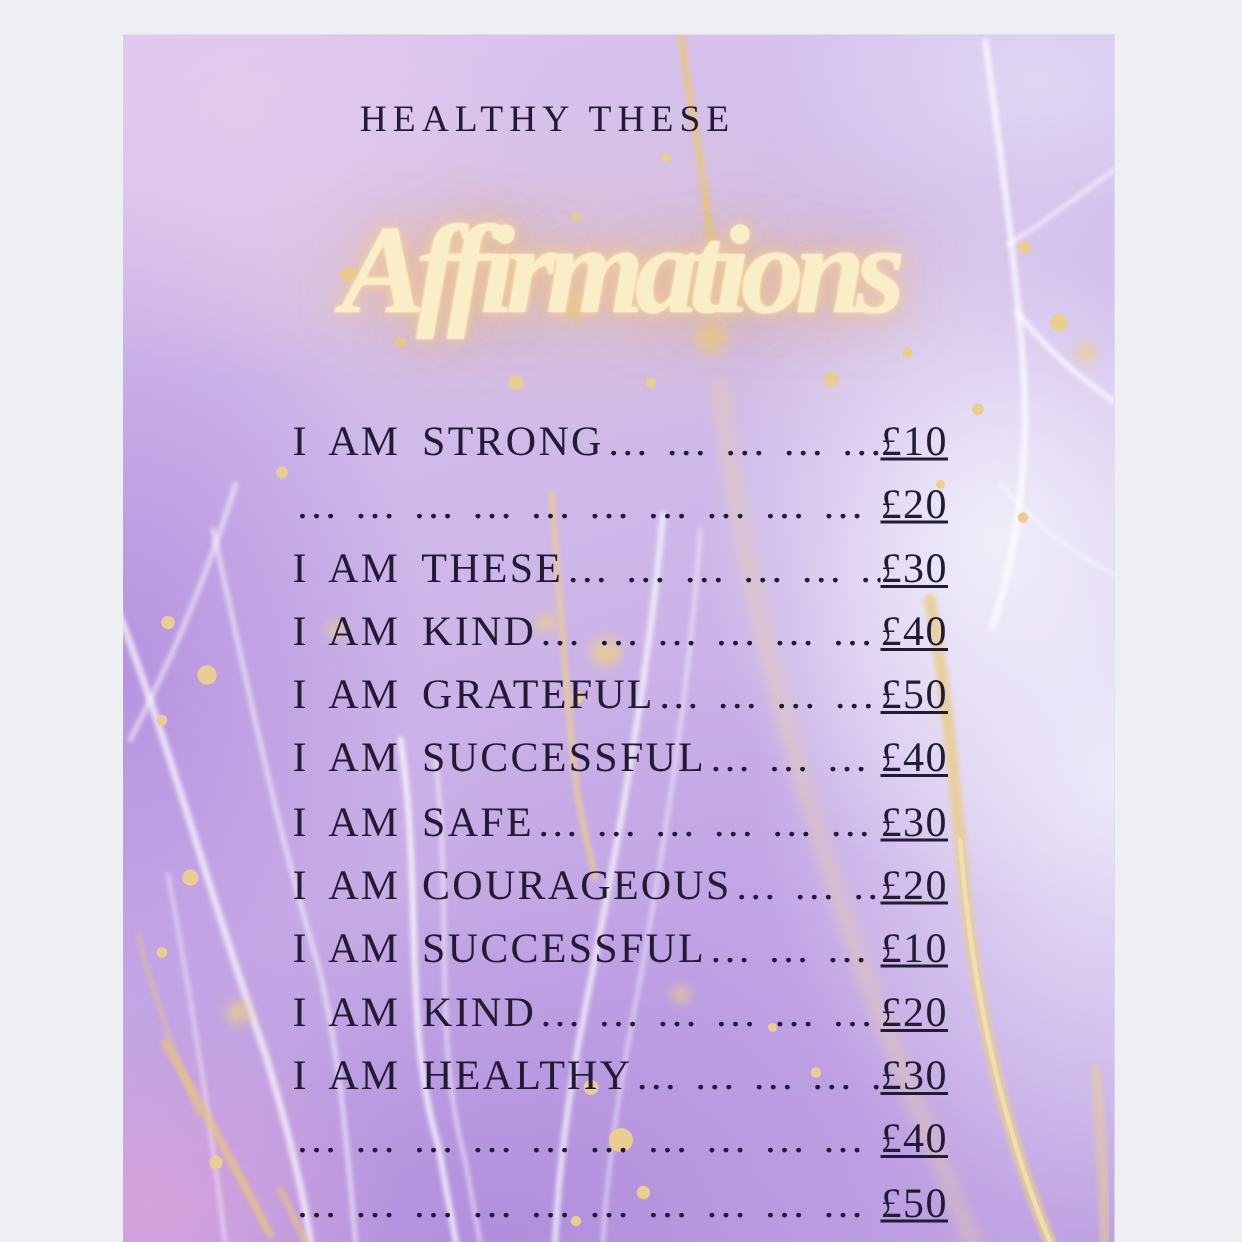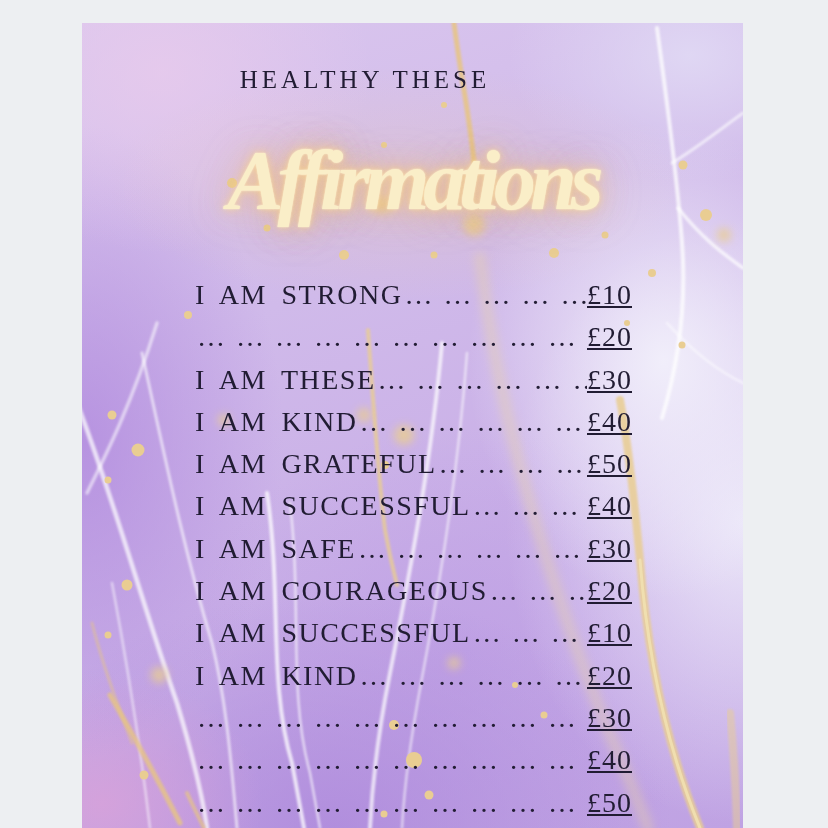--- a/index.html
+++ b/index.html
@@ -209,20 +209,21 @@
     <span class="price">£10</span>
   </div>
 
   <div class="row">
     <span class="label">I AM KIND</span>
     <span class="leader">… … … … … … … … … … … … … … … … … …</span>
     <span class="price">£20</span>
   </div>
 
   <div class="row">
+    <span class="label">I AM HEALTHY</span>
     <span class="leader">… … … … … … … … … … … … … … … … … …</span>
     <span class="price">£30</span>
   </div>
 
   <div class="row">
     <span class="leader">… … … … … … … … … … … … … … … … … …</span>
     <span class="price">£40</span>
   </div>
 
   <div class="row">

